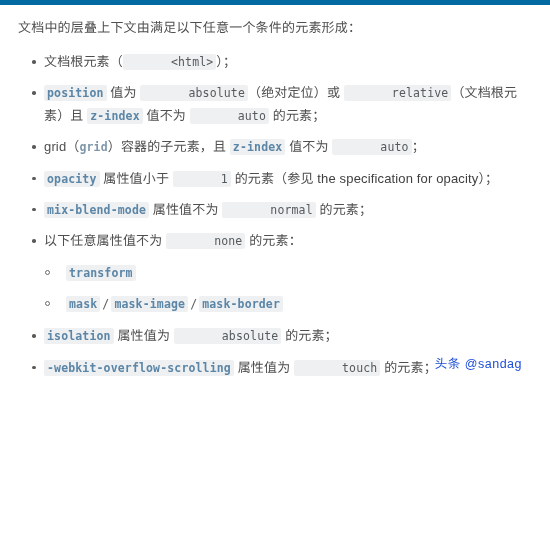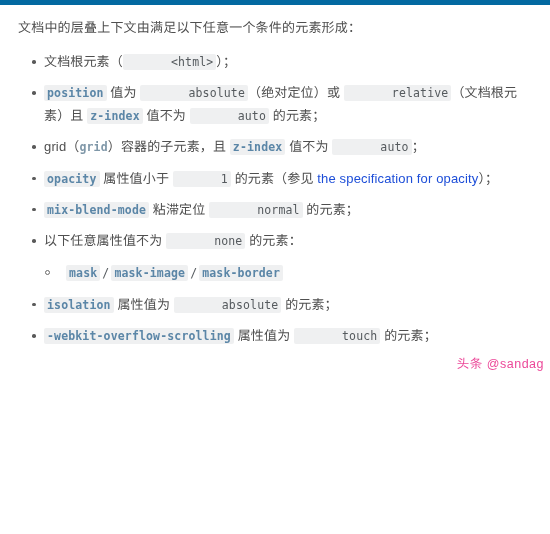--- a/index.html
+++ b/index.html
@@ -121,56 +121,57 @@
 
   code.bare.red {
     color: #b5423a;
   }
 
   code.bare.prop {
     color: #7f97a8;
   }
 
   a.link {
-    color: #1d4ed8;
+    color: #404040;
     text-decoration: none;
   }
 
   .sep {
     font-family: "DejaVu Sans Mono", "Liberation Mono", monospace;
     font-size: 11.5px;
     color: #555a5e;
     padding: 0 2px;
   }
 
   .watermark {
     position: absolute;
-    right: 6px;
+    right: 28px;
     bottom: 8px;
     font-size: 12.5px;
-    color: #ec4899;
+    color: #1d4ed8;
     letter-spacing: 0.5px;
     font-family: "Liberation Sans", "DejaVu Sans", sans-serif;
     white-space: nowrap;
   }
 </style>
 </head>
 <body>
 
 <div class="page">
 
   <p class="intro">文档中的层叠上下文由满足以下任意一个条件的元素形成：</p>
 
   <ul class="stack-list">
       <li><span>文档根元素（</span><code class="val">&lt;html&gt;</code><span>）；</span></li>
       <li><code class="prop">position</code><span> 值为 </span><code class="val">absolute</code><span>（绝对定位）或 </span><code class="val">relative</code><span>（文档根元素）且 </span><code class="prop">z-index</code><span> 值不为 </span><code class="val">auto</code><span> 的元素；</span></li>
       <li><span>grid（</span><code class="bare prop">grid</code><span>）容器的子元素，且 </span><code class="prop">z-index</code><span> 值不为 </span><code class="val">auto</code><span>；</span></li>
       <li><code class="prop">opacity</code><span> 属性值小于 </span><code class="val">1</code><span> 的元素（参见 </span><a class="link" href="#">the specification for opacity</a><span>）；</span></li>
-      <li><code class="prop">mix-blend-mode</code><span> 粘滞定位 </span><code class="val">normal</code><span> 的元素；</span></li>
+      <li><code class="prop">mix-blend-mode</code><span> 属性值不为 </span><code class="val">normal</code><span> 的元素；</span></li>
       <li><span>以下任意属性值不为 </span><code class="val">none</code><span> 的元素：</span><ul class="sub-list">
+          <li><code class="prop">transform</code></li>
           <li><code class="prop">mask</code><span class="sep">/</span><code class="prop">mask-image</code><span class="sep">/</span><code class="prop">mask-border</code></li>
         </ul></li>
       <li><code class="prop">isolation</code><span> 属性值为 </span><code class="val">absolute</code><span> 的元素；</span></li>
       <li><code class="prop">-webkit-overflow-scrolling</code><span> 属性值为 </span><code class="val">touch</code><span> 的元素；</span></li>
     </ul>
 
   <div class="watermark">头条 @sandag</div>
 
 </div>
 

